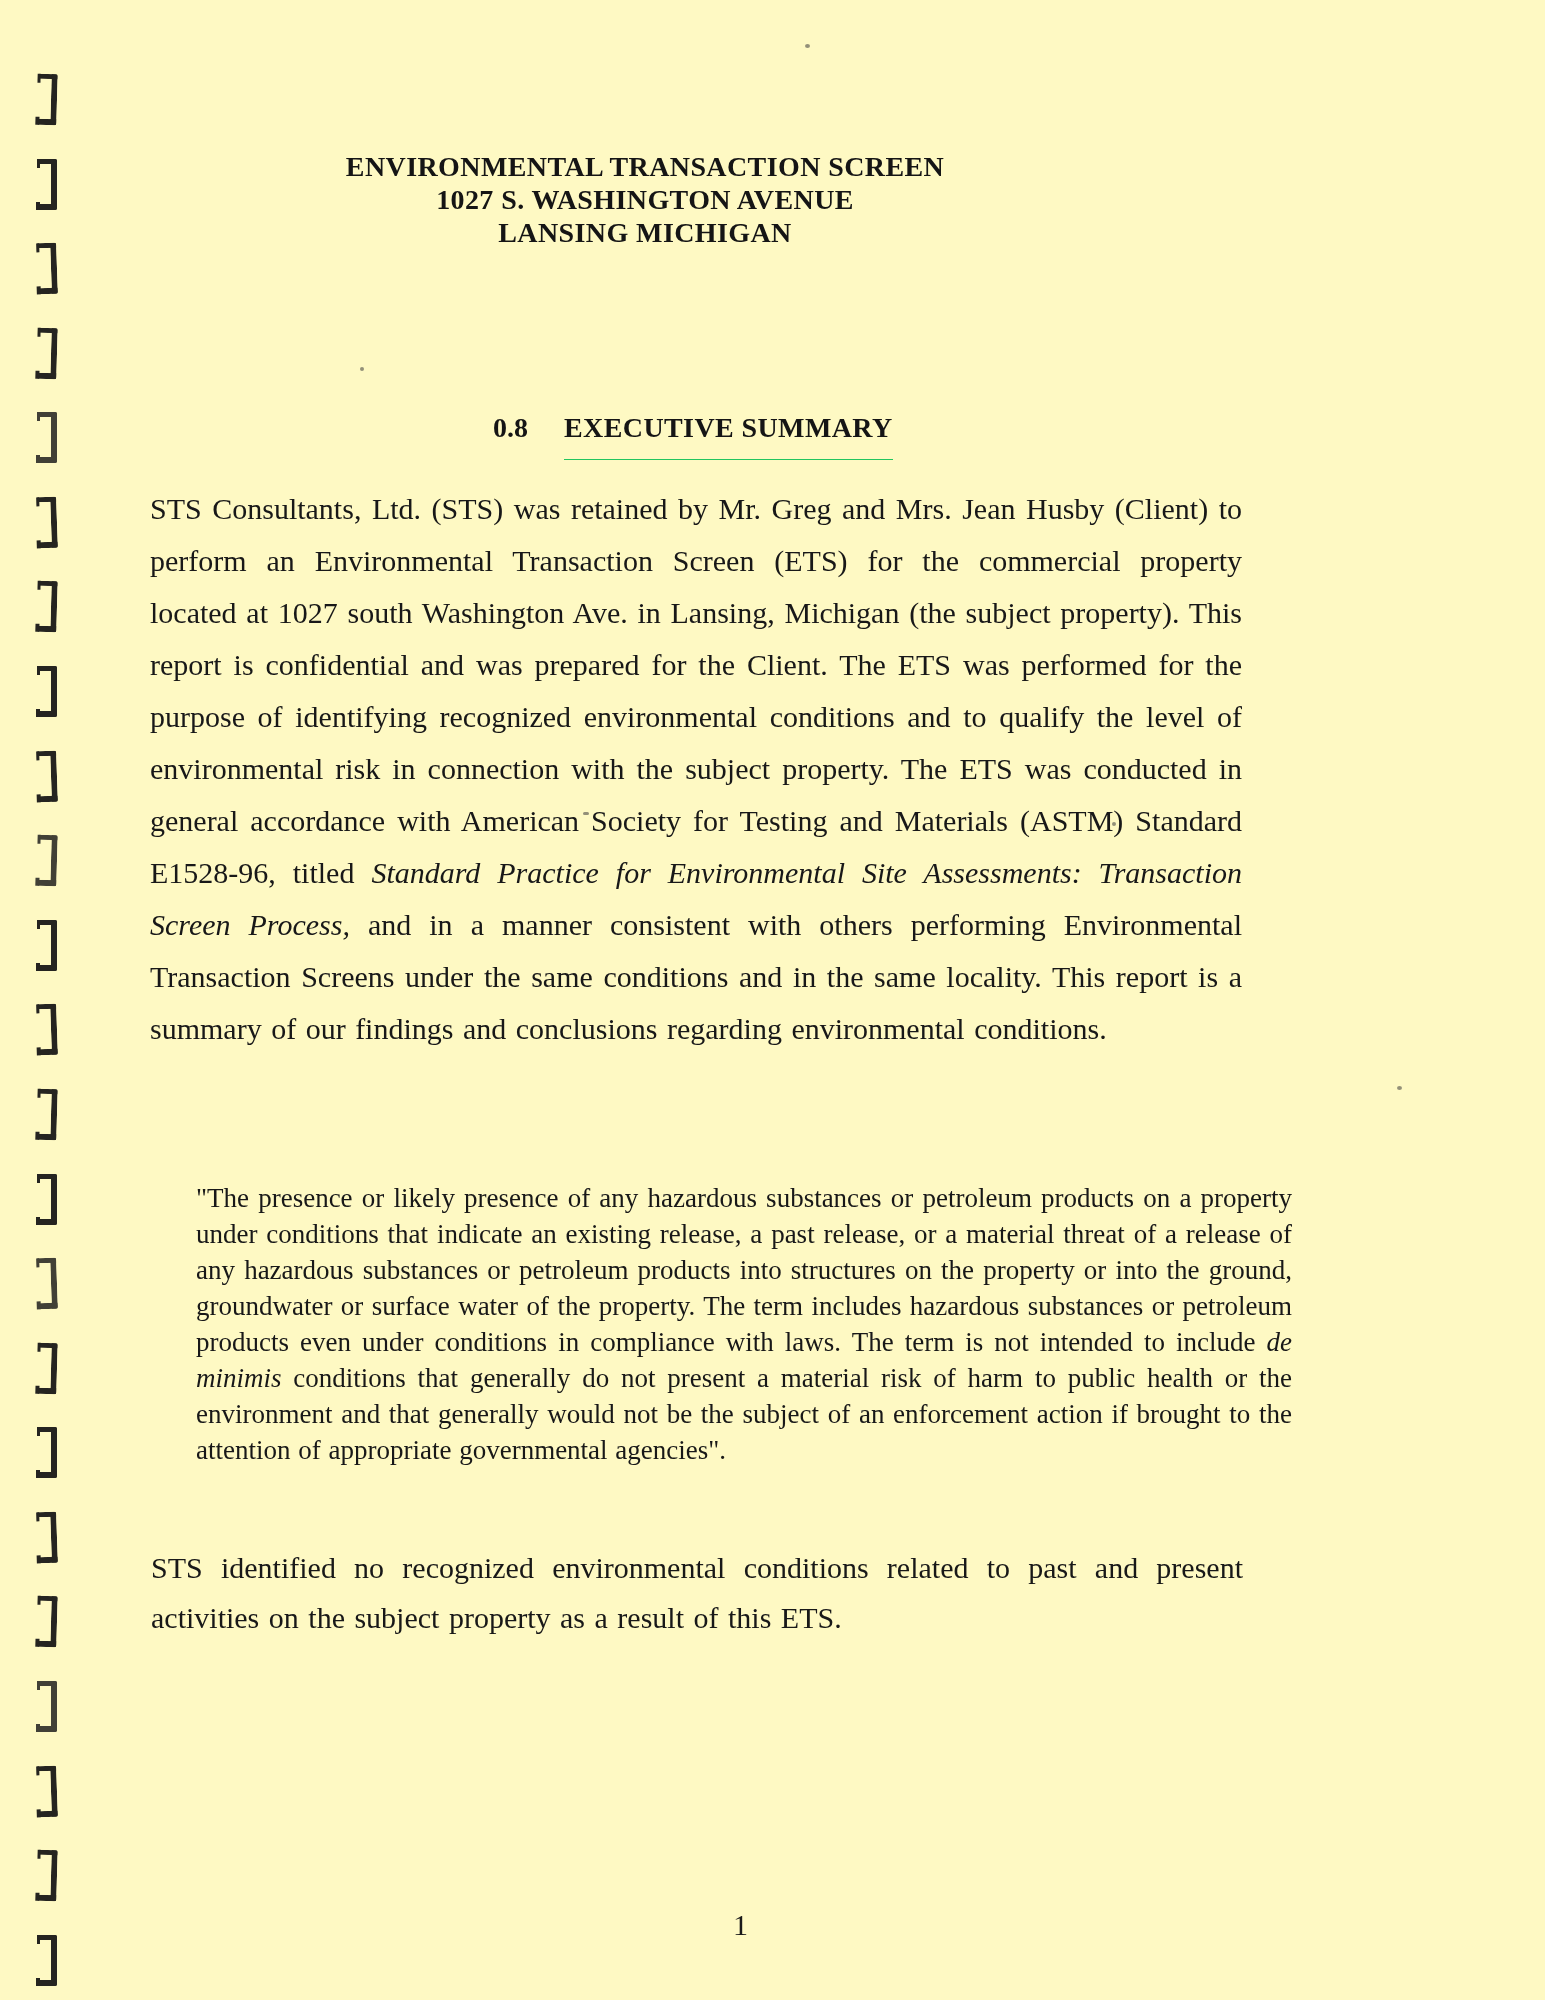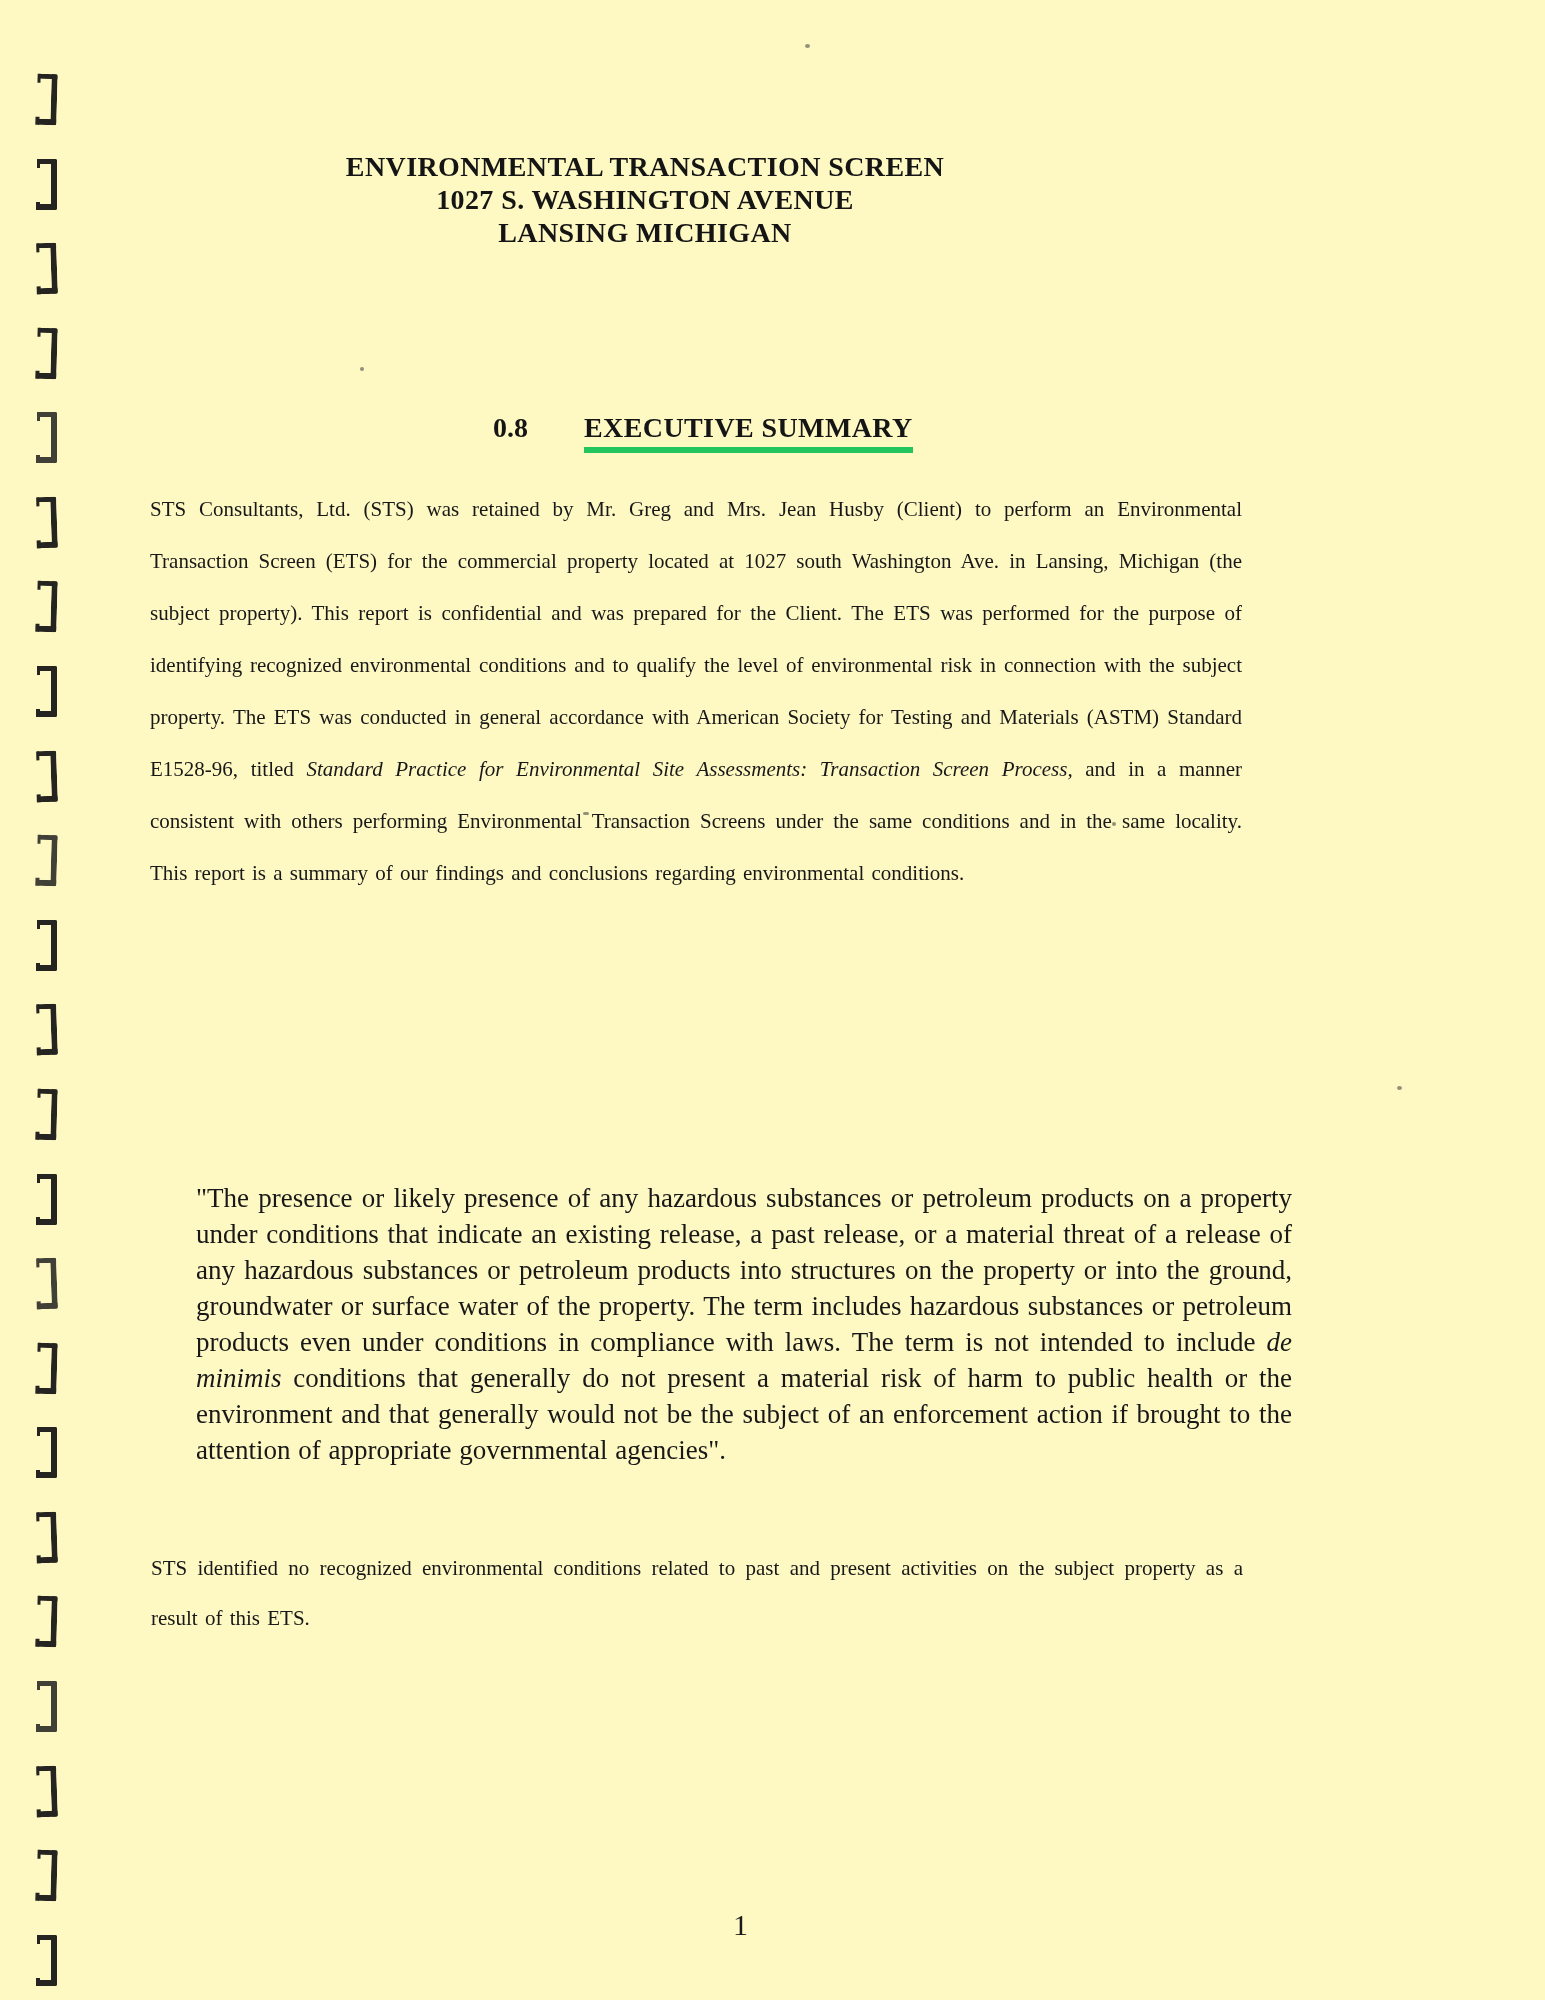--- a/index.html
+++ b/index.html
@@ -78,30 +78,29 @@
     top: 412px;
     left: 493px;
     font-weight: bold;
     font-size: 28px;
     color: #151515;
     white-space: nowrap;
   }
   .sec-num { margin-right: 36px; }
   .sec-title {
     display: inline-block;
-    border-bottom: 6px solid #22c55e;
-    padding-bottom: 3px;
+    border-bottom: 1px solid #22c55e;
+    padding-bottom: 15px;
     letter-spacing: .4px;
-    margin-left: 20px;
   }
 
   .body-par {
     position: absolute;
     margin: 0;
-    font-size: 21px;
+    font-size: 30px;
     line-height: 52px;
     text-align: justify;
     word-spacing: 2px;
     color: #181818;
   }
   .par-main {
     top: 483px;
     left: 150px;
     width: 1092px;
   }

